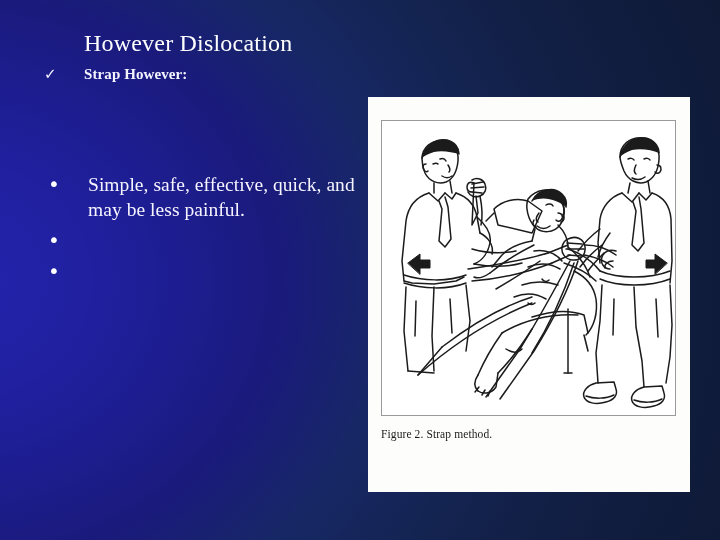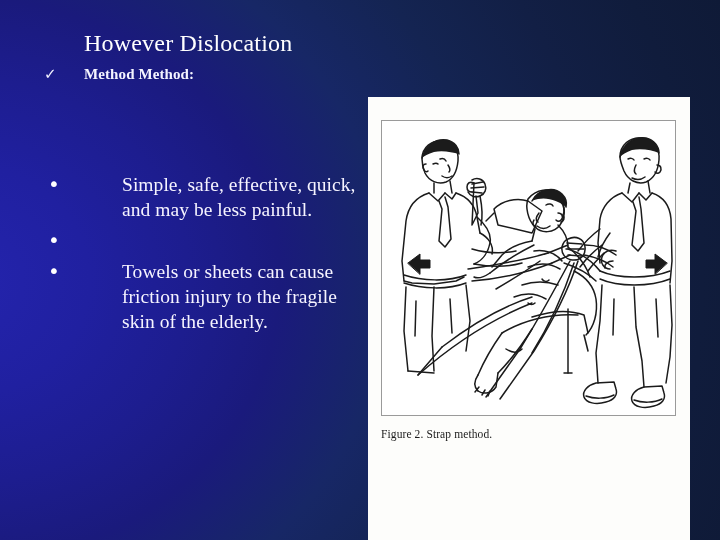--- a/index.html
+++ b/index.html
@@ -91,30 +91,29 @@
     font-family: "DejaVu Sans", sans-serif;
     padding-left: 4px;
     box-sizing: border-box;
   }
   .bullet-text {
     flex: 1 1 auto;
     font-size: 19.5px;
     line-height: 25px;
     color: #f6f4ff;
     letter-spacing: 0.05px;
-    margin-left: 34px;
   }
 
   
   #figure-panel {
     position: absolute;
     left: 368px;
     top: 97px;
     width: 322px;
-    height: 444px;
+    height: 395px;
     background: #fdfdfb;
   }
   #figure-frame {
     position: absolute;
     left: 13px;
     top: 23px;
     width: 295px;
     height: 296px;
     border: 1px solid #9a9a9a;
     box-sizing: border-box;
@@ -139,37 +138,36 @@
 </style>
 </head>
 <body>
 
 <div id="slide">
 
   <div id="title">However Dislocation</div>
 
   <div id="subhead-row">
     <span id="subhead-check">✓</span>
-    <span id="subhead-text">Method Method:</span>
+    <span id="subhead-text">Strap However:</span>
   </div>
 
   <div id="body">
 
     <div class="bullet-row">
       <span class="bullet-dot">•</span>
       <span class="bullet-text">Simple, safe, effective, quick, and may be less painful.</span>
     </div>
 
     <div class="bullet-row">
       <span class="bullet-dot">•</span>
     </div>
 
     <div class="bullet-row">
       <span class="bullet-dot">•</span>
-      <span class="bullet-text">Towels or sheets can cause friction injury to the fragile skin of the elderly.</span>
     </div>
 
   </div>
 
   <div id="figure-panel">
 
     <div id="figure-frame">
       <svg id="figure-art" width="293" height="294" viewBox="0 0 293 294">
         <g fill="none" stroke="#1b1b1b" stroke-width="1.5" stroke-linecap="round" stroke-linejoin="round">
 

